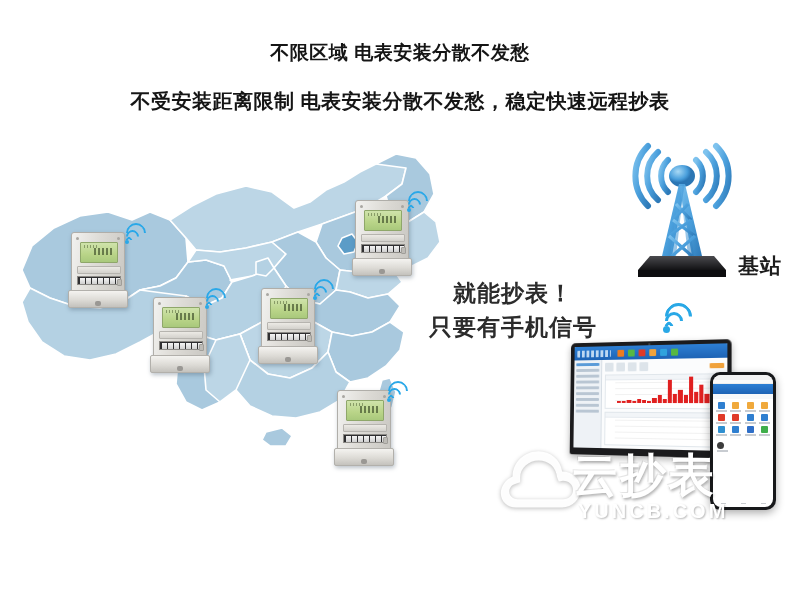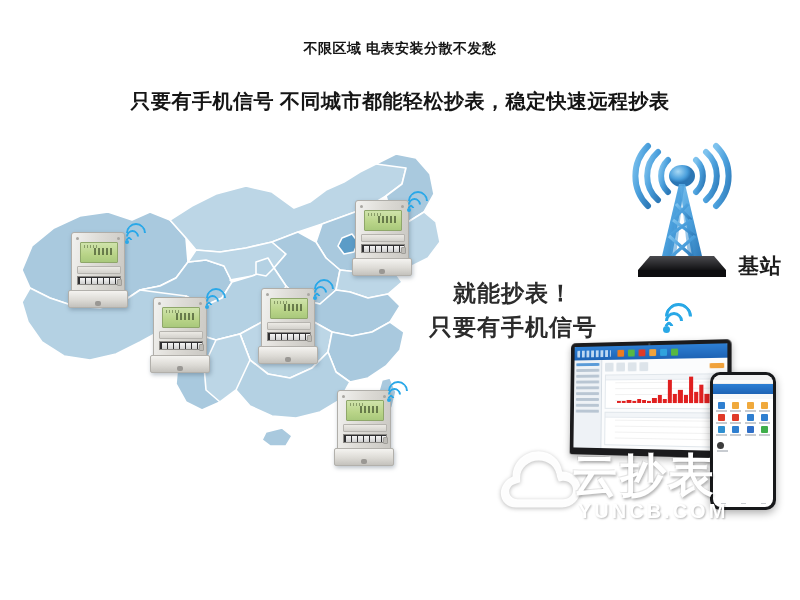--- a/index.html
+++ b/index.html
@@ -18,21 +18,21 @@
   
   .headline {
     position: absolute;
     left: 0; width: 800px;
     text-align: center;
     color: #151515;
     font-weight: bold;
     letter-spacing: 0.5px;
     white-space: nowrap;
   }
-  #headline-1 { top: 40px; font-size: 14px; }
+  #headline-1 { top: 40px; font-size: 19px; }
   #headline-2 { top: 88px; font-size: 20px; }
 
   
   #map-wrap {
     position: absolute;
     left: 10px; top: 150px;
     width: 440px; height: 345px;
   }
   #map-wrap svg { display: block; width: 100%; height: 100%; }
 
@@ -244,21 +244,21 @@
     font-size:20px;font-weight:bold;color:#ffffff;letter-spacing:3px;
     text-shadow: 1px 1px 2px rgba(0,0,0,.28);
   }
 </style>
 </head>
 <body>
 
 <div id="stage">
 
   <div class="headline" id="headline-1">不限区域 电表安装分散不发愁</div>
-  <div class="headline" id="headline-2">只要有手机信号 不同城市都能轻松抄表，稳定快速远程抄表</div>
+  <div class="headline" id="headline-2">不受安装距离限制 电表安装分散不发愁，稳定快速远程抄表</div>
 
   <div id="map-wrap">
     <svg viewBox="0 0 440 345" xmlns="http://www.w3.org/2000/svg">
       <defs>
         <linearGradient id="mg" x1="0" y1="0" x2="1" y2="1">
           <stop offset="0%" stop-color="#c2dae8"></stop>
           <stop offset="55%" stop-color="#a5c6dc"></stop>
           <stop offset="100%" stop-color="#8fb6d1"></stop>
         </linearGradient>
       </defs>

